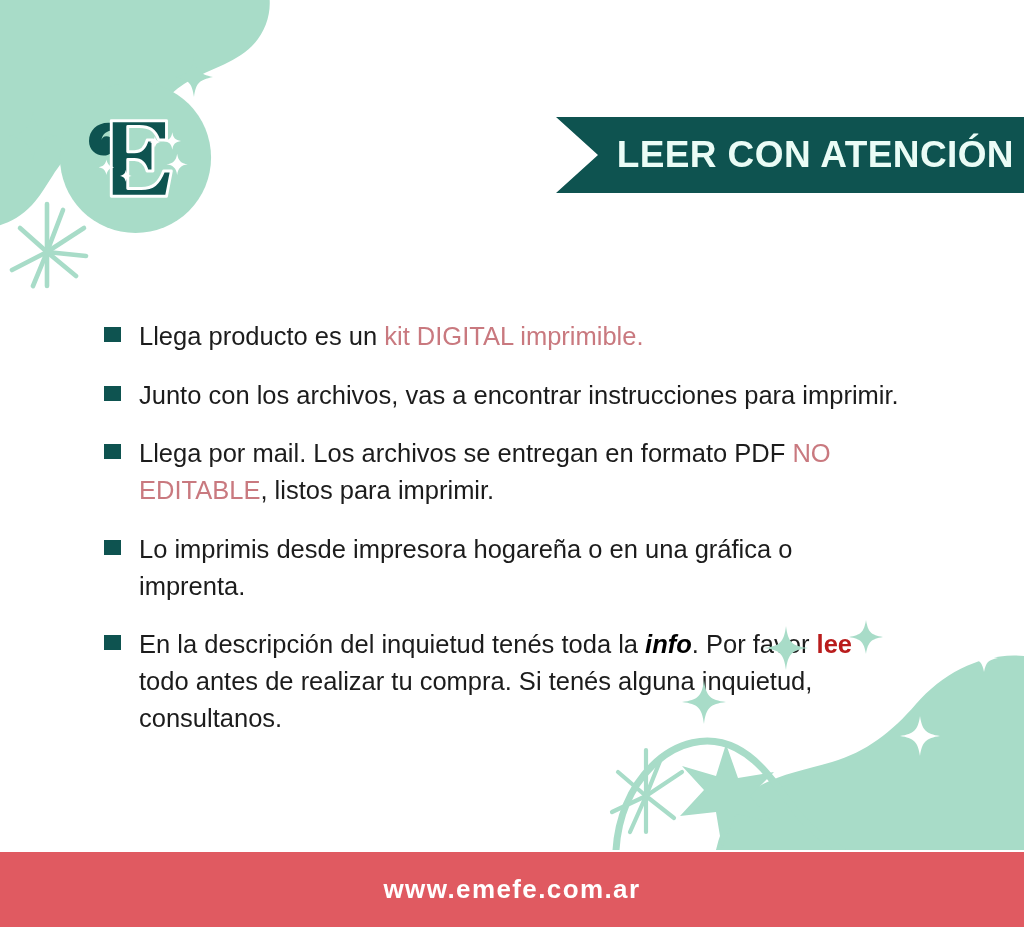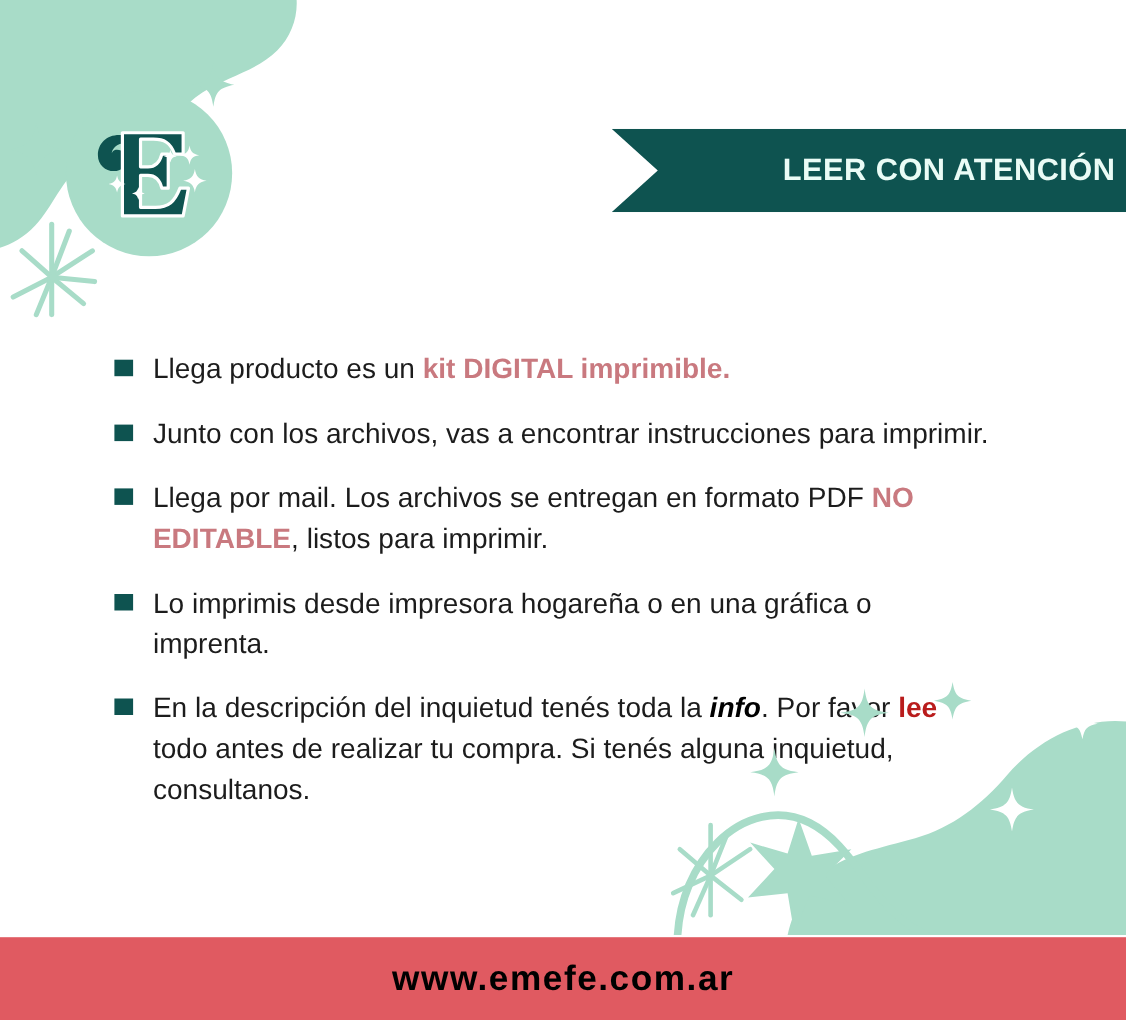--- a/index.html
+++ b/index.html
@@ -45,21 +45,21 @@
     height: 76px;
     background: #0E5350;
     display: flex;
     align-items: center;
     justify-content: flex-end;
     -webkit-clip-path: polygon(0 0, 100% 0, 100% 100%, 0 100%, 42px 50%);
     clip-path: polygon(0 0, 100% 0, 100% 100%, 0 100%, 42px 50%);
   }
   #banner-title {
     color: #eafcf6;
-    font-size: 28px;
+    font-size: 37px;
     font-weight: bold;
     letter-spacing: 0.4px;
     padding-right: 10px;
     white-space: nowrap;
   }
 
   
   #bullets {
     position: absolute;
     left: 104px;
@@ -81,21 +81,21 @@
     margin-right: 18px;
   }
   .bullet-text {
     font-size: 25.5px;
     line-height: 1.44;
     color: #1c1c1c;
     font-weight: normal;
   }
   .hl {
     color: #C9797F;
-    font-weight: bold;
+    font-weight: normal;
   }
   .hl-italic {
     color: #000000;
     font-weight: bold;
     font-style: italic;
   }
   .strong {
     color: #b91c1c;
     font-weight: bold;
   }
@@ -106,22 +106,22 @@
     left: 0;
     bottom: 0;
     width: 1024px;
     height: 75px;
     background: #E05A61;
     display: flex;
     align-items: center;
     justify-content: center;
   }
   #footer-url {
-    color: #000000;
-    font-size: 32px;
+    color: #ffffff;
+    font-size: 26px;
     font-weight: bold;
     letter-spacing: 1.4px;
   }
 </style>
 </head>
 <body>
 
 <div id="canvas">
 
   <svg class="deco" id="deco-top-left" width="330" height="330" viewBox="0 0 330 330">

